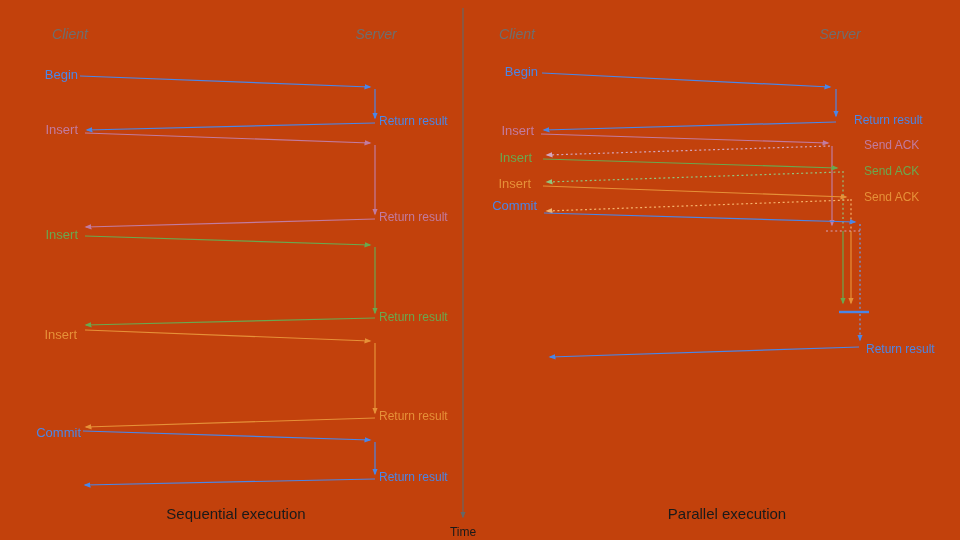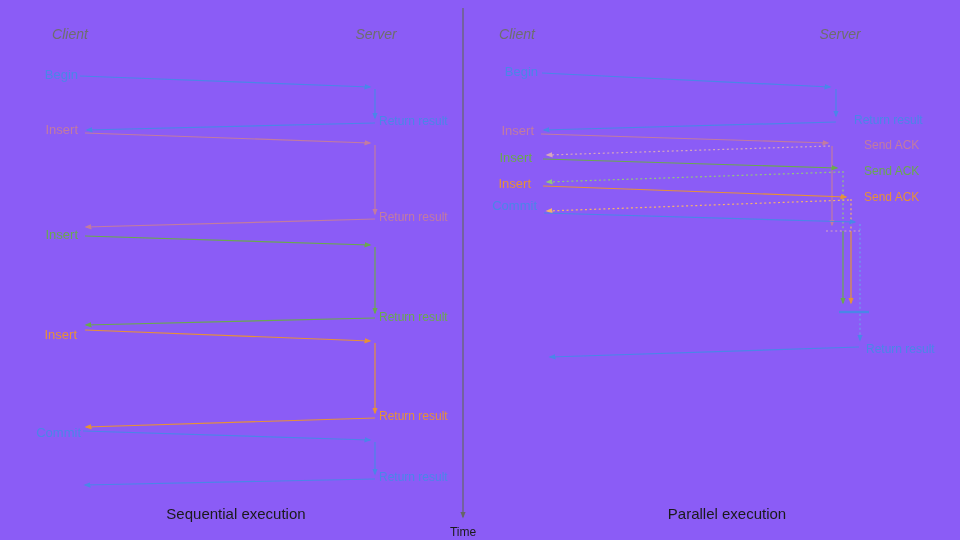--- a/index.html
+++ b/index.html
@@ -1,20 +1,20 @@
 <!DOCTYPE html>
 <html><head>
 <meta charset="utf-8">
 <style>
   html, body { margin: 0; padding: 0; background: #ffffff; }
   .stage {
     position: relative;
     width: 960px;
     height: 540px;
-    background: #8b5cf6;
+    background: #c2410c;
     overflow: hidden;
   }
   svg { display: block; }
   svg text {
     font-family: "Liberation Sans", sans-serif;
   }
 </style>
 </head>
 <body>
 

